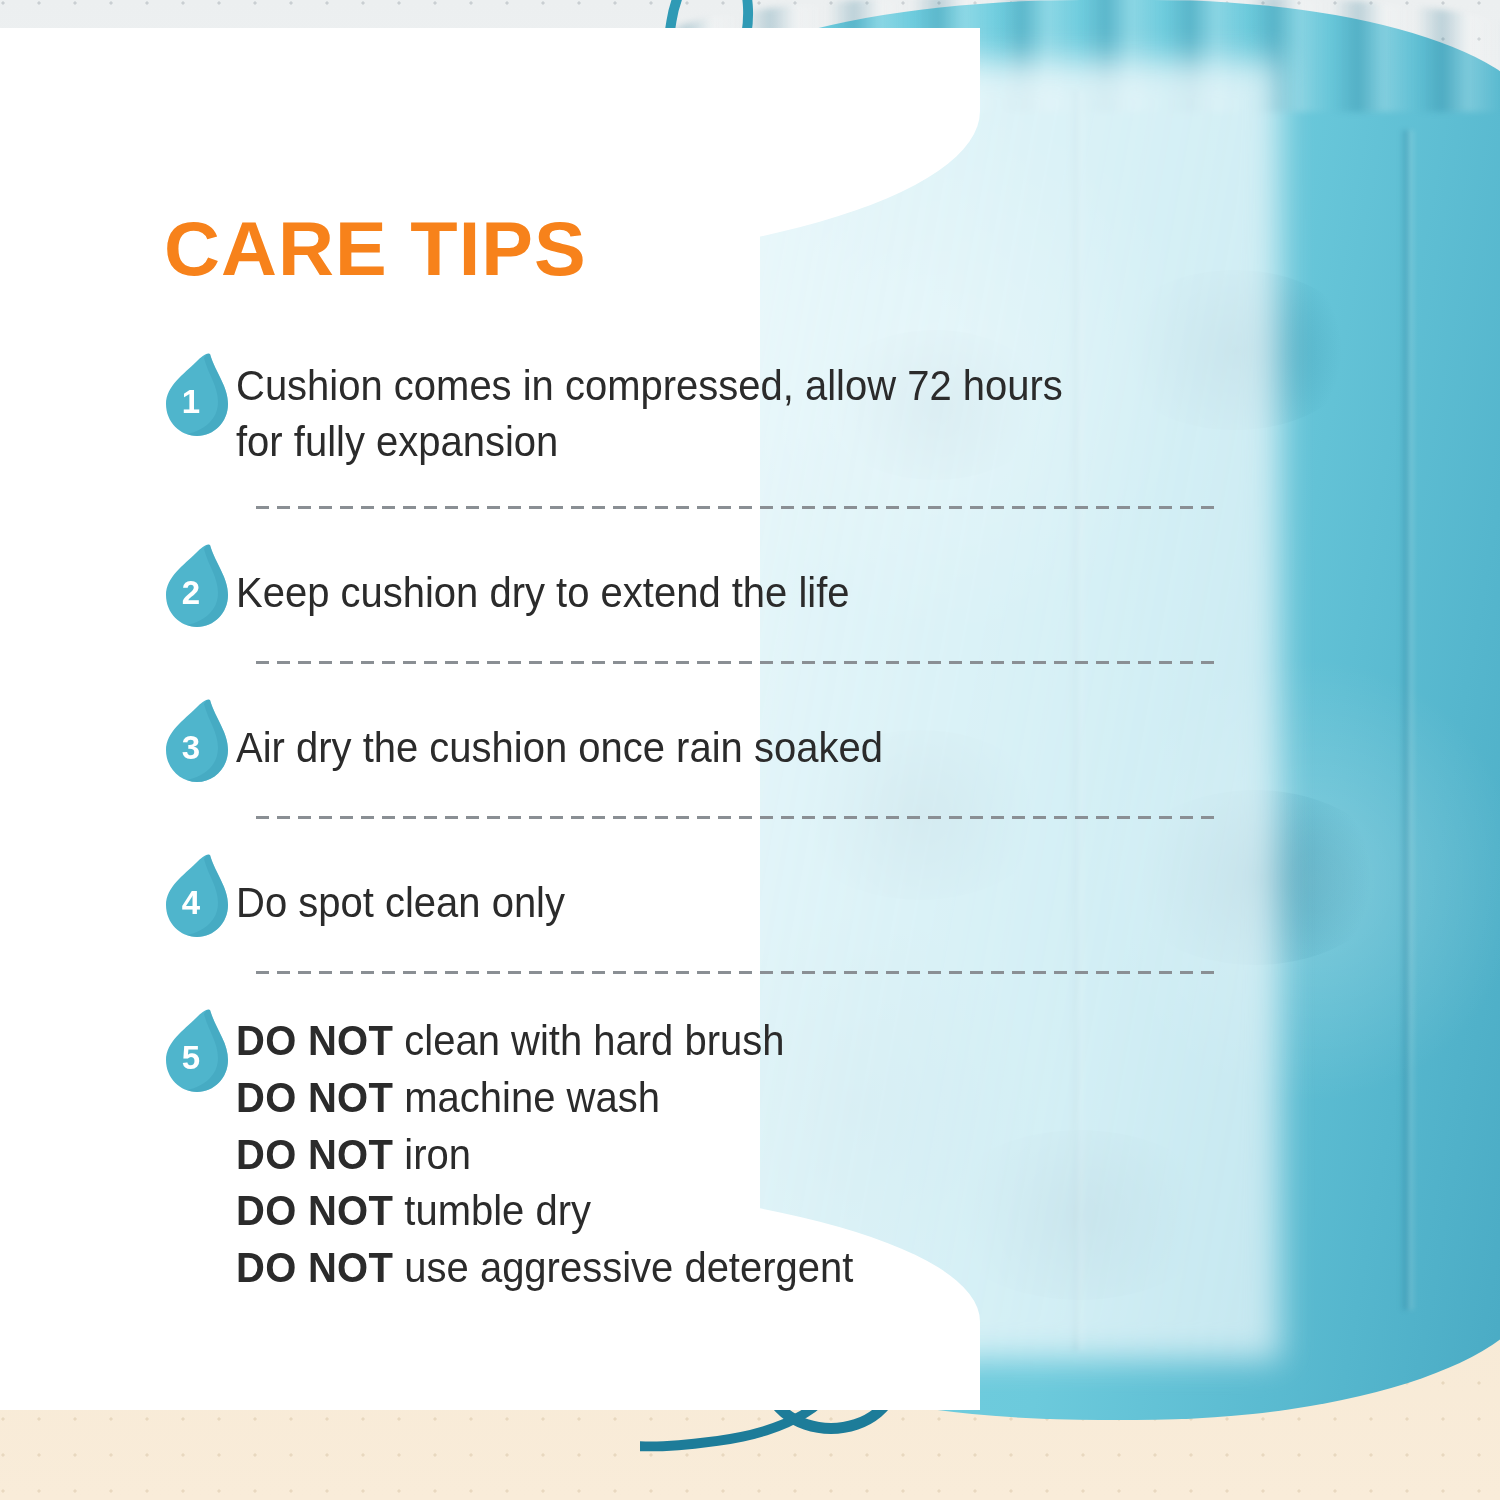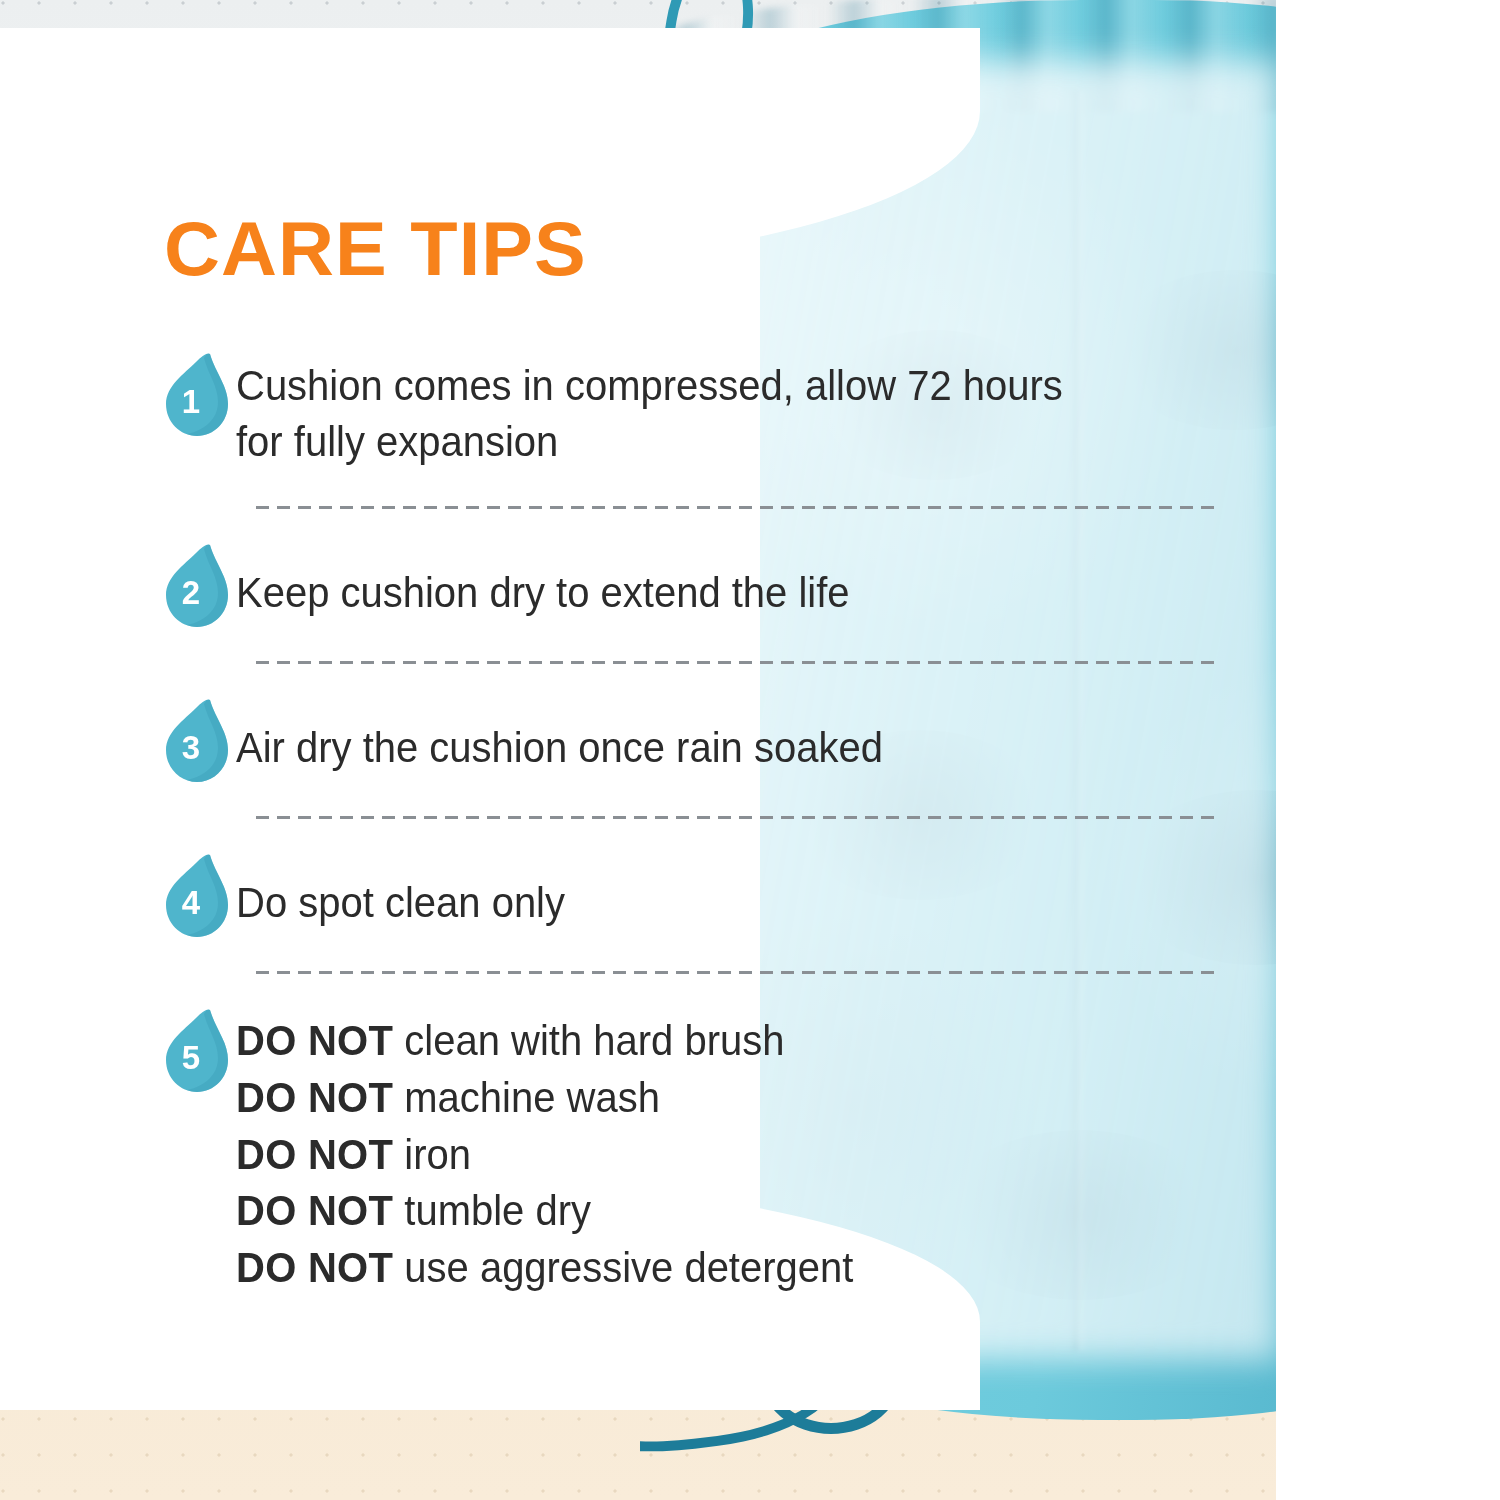--- a/index.html
+++ b/index.html
@@ -4,21 +4,21 @@
 <style>
   html,body{margin:0;padding:0;}
   body{
     width:1500px;height:1500px;
     font-family:"Liberation Sans","DejaVu Sans",sans-serif;
     overflow:hidden;
     background:#ffffff;
   }
   .canvas{
     position:relative;
-    width:1276px;height:1500px;
+    width:1500px;height:1500px;
     overflow:hidden;
     background:#ffffff;
   }
 
   
   .bg-top-band{
     position:absolute;left:0;top:0;width:1500px;height:330px;
     background:
       radial-gradient(circle at 3px 3px, rgba(120,130,140,.30) 1.3px, rgba(120,130,140,0) 1.9px) 0 0/36px 36px,
       linear-gradient(180deg,#eceff0 0%,#eef1f2 40%,#f3f5f6 100%);

